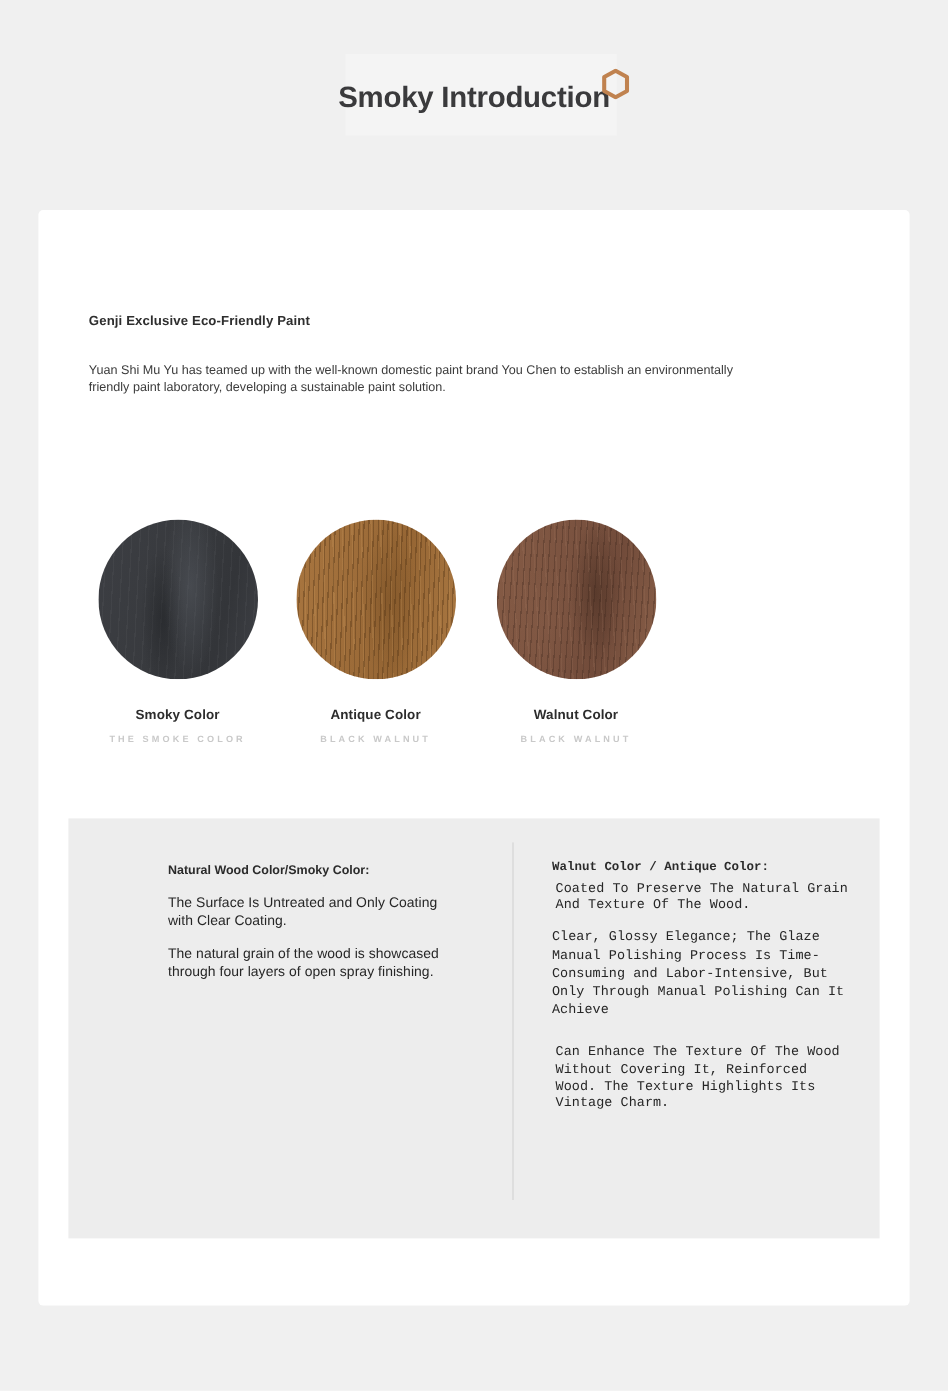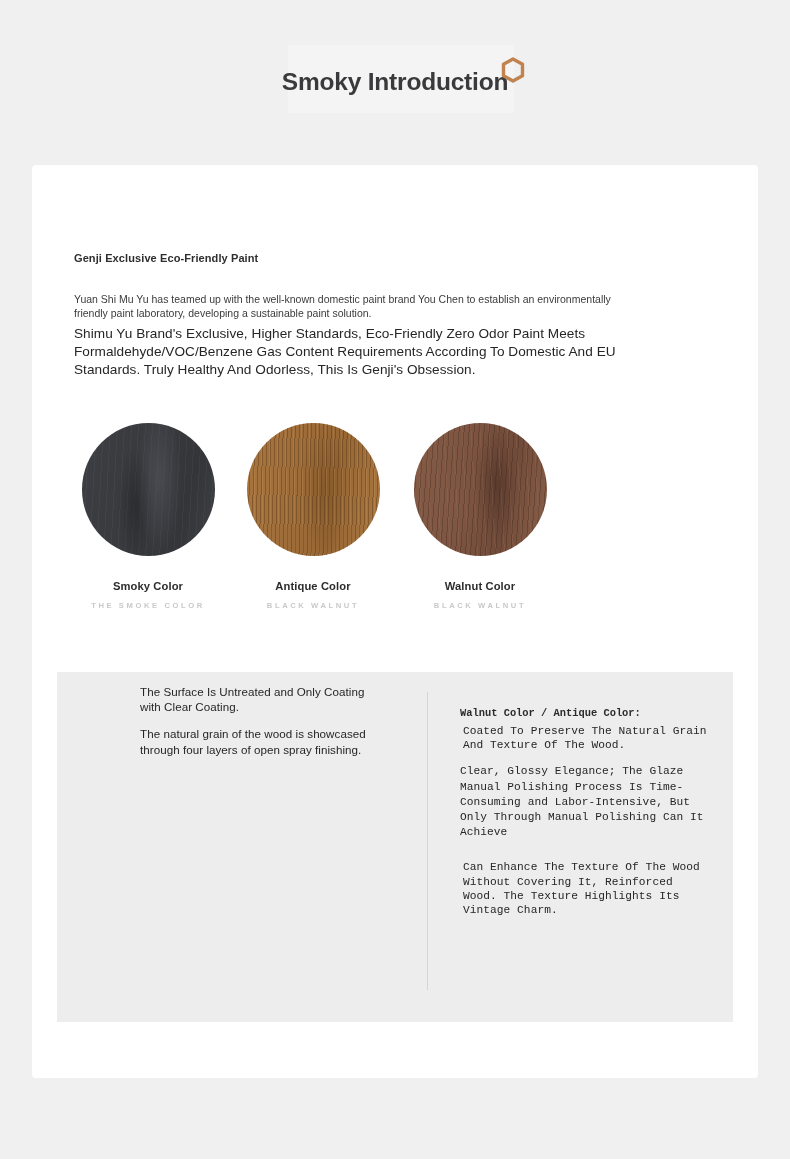--- a/index.html
+++ b/index.html
@@ -26,21 +26,21 @@
     text-align:center;
     font-size:24.5px;font-weight:bold;letter-spacing:-.2px;
     color:#3a3a3c;line-height:32px;
   }
   .hex-icon{
     position:absolute;left:501px;top:57px;width:24px;height:26px;
   }
 
   
   .card{
-    position:absolute;left:32px;top:165px;
+    position:absolute;left:32px;top:175px;
     width:726px;height:913px;
     background:#ffffff;border-radius:4px;
   }
 
   
   .intro{ position:absolute;left:42px;top:86px;width:620px; }
   .intro-kicker{
     font-size:11px;font-weight:bold;color:#2e2e2e;line-height:15px;
     letter-spacing:.1px;
   }
@@ -126,21 +126,20 @@
       <polygon points="12,2 21.5,7.2 21.5,18.8 12,24 2.5,18.8 2.5,7.2" fill="none" stroke="#c0824f" stroke-width="3.4" stroke-linejoin="round"></polygon>
     </svg>
   </div>
 </div>
 
 <div class="card">
 
   <div class="intro">
     <div class="intro-kicker">Genji Exclusive Eco-Friendly Paint</div>
     <div class="intro-lead">Yuan Shi Mu Yu has teamed up with the well-known domestic paint brand You Chen to establish an environmentally friendly paint laboratory, developing a sustainable paint solution.</div>
-    <div class="intro-body">Shimu Yu Brand's Exclusive, Higher Standards, Eco-Friendly Zero Odor Paint Meets Formaldehyde/VOC/Benzene Gas Content Requirements According To Domestic And EU Standards. Truly Healthy And Odorless, This Is Genji's Obsession.</div>
   </div>
 
   <div class="swatches">
 
 
     <div class="swatch">
       <div class="disc">
         <div class="grain" style="
           background:
             radial-gradient(ellipse 24% 78% at 58% 42%, rgba(95,100,108,.40), rgba(95,100,108,0) 72%),
@@ -178,20 +177,21 @@
       <div class="swatch-name">Walnut Color</div>
       <div class="swatch-sub">BLACK WALNUT</div>
     </div>
 
   </div>
 
   <div class="panel">
     <div class="divider"></div>
 
     <div class="col col-left">
+      <div class="col-head">Natural Wood Color/Smoky Color:</div>
       <div class="para p1">The Surface Is Untreated and Only Coating with Clear Coating.</div>
       <div class="para p2">The natural grain of the wood is showcased through four layers of open spray finishing.</div>
     </div>
 
     <div class="col col-right">
       <div class="col-head">Walnut Color / Antique Color:</div>
       <div class="para p2">Coated To Preserve The Natural Grain And Texture Of The Wood.</div>
       <div class="para p3">Clear, Glossy Elegance; The Glaze Manual Polishing Process Is Time-Consuming and Labor-Intensive, But Only Through Manual Polishing Can It Achieve</div>
       <div class="para p4">Can Enhance The Texture Of The Wood Without Covering It, Reinforced Wood. The Texture Highlights Its Vintage Charm.</div>
     </div>

